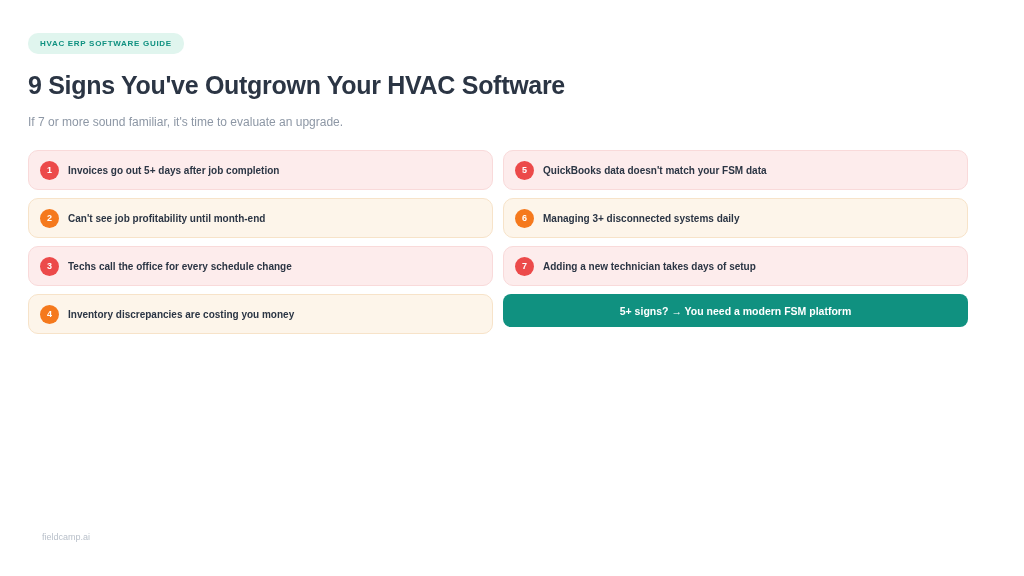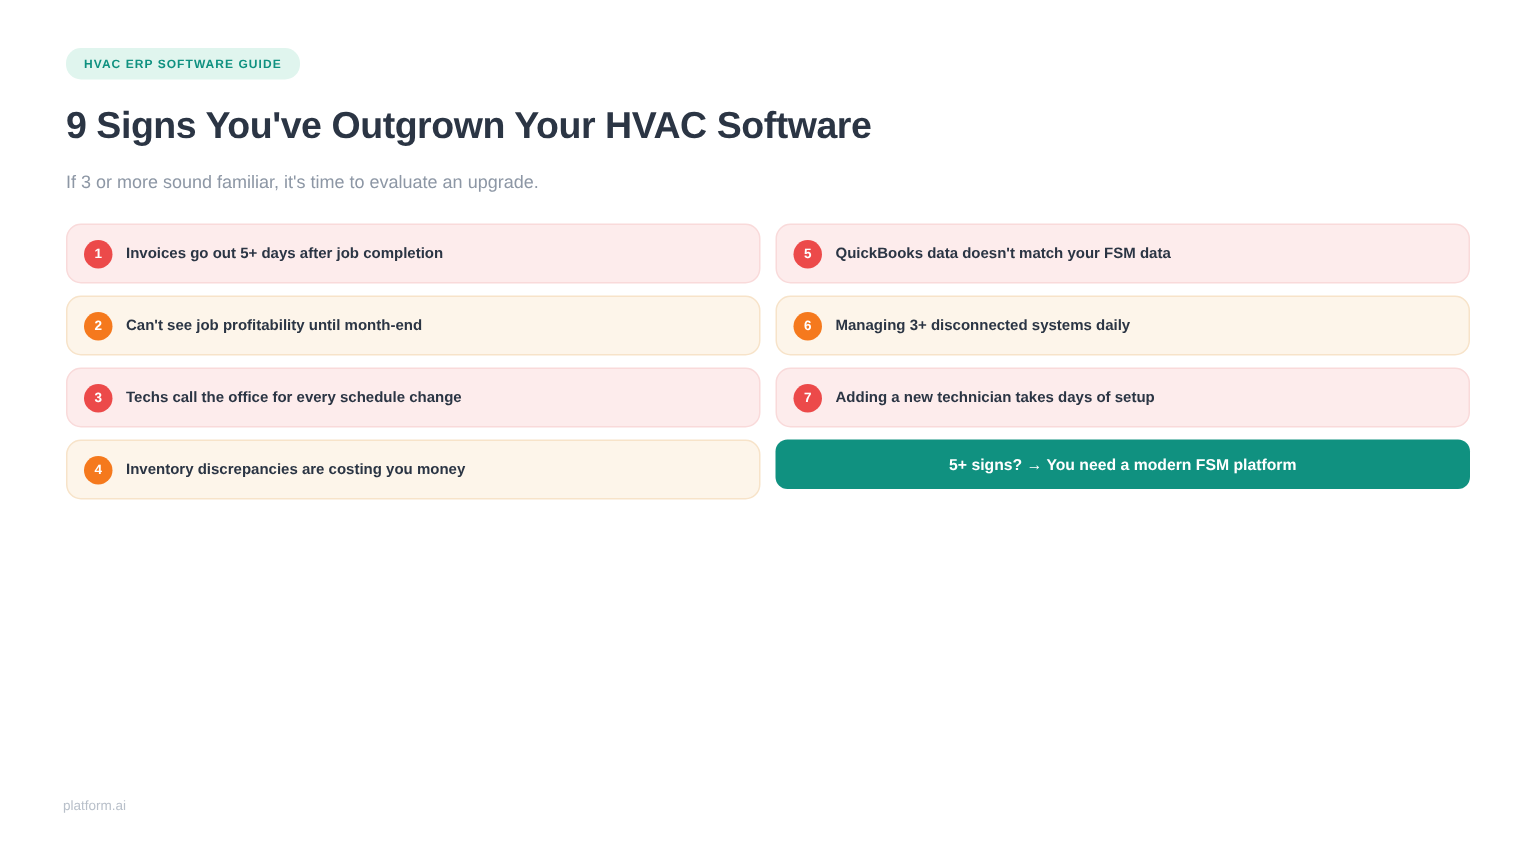--- a/index.html
+++ b/index.html
@@ -5,21 +5,21 @@
   html, body { margin: 0; padding: 0; }
   body {
     width: 1024px; height: 576px;
     background: #ffffff;
     font-family: "Liberation Sans", sans-serif;
     overflow: hidden;
   }
   .page {
     position: relative;
     width: 1024px; height: 434px;
-    padding: 32px 44px;
+    padding: 32px 28px;
     box-sizing: border-box;
   }
   .badge {
     display: inline-block;
     background: #e0f5ee;
     color: #0f9180;
     font-size: 8px;
     font-weight: 700;
     letter-spacing: 0.7px;
     text-transform: uppercase;
@@ -103,21 +103,21 @@
     font-size: 9px;
     color: #b9c0ca;
   }
 </style>
 </head>
 <body>
 
 <div class="page">
   <span class="badge">HVAC ERP SOFTWARE GUIDE</span>
   <h1 class="title">9 Signs You've Outgrown Your HVAC Software</h1>
-  <p class="subtitle">If 3 or more sound familiar, it's time to evaluate an upgrade.</p>
+  <p class="subtitle">If 7 or more sound familiar, it's time to evaluate an upgrade.</p>
 
   <div class="grid">
     <div class="col" id="col-left">
         <div class="card card-red">
     <span class="num num-red">1</span>
     <span class="txt">Invoices go out 5+ days after job completion</span>
   </div>
         <div class="card card-orange">
     <span class="num num-orange">2</span>
     <span class="txt">Can't see job profitability until month-end</span>
@@ -141,14 +141,14 @@
     <span class="txt">Managing 3+ disconnected systems daily</span>
   </div>
         <div class="card card-red">
     <span class="num num-red">7</span>
     <span class="txt">Adding a new technician takes days of setup</span>
   </div>
         <button class="cta" id="cta-button">5+ signs? → You need a modern FSM platform</button>
     </div>
   </div>
 
-  <div class="footer">platform.ai</div>
+  <div class="footer">fieldcamp.ai</div>
 </div>
 
 </body></html>

